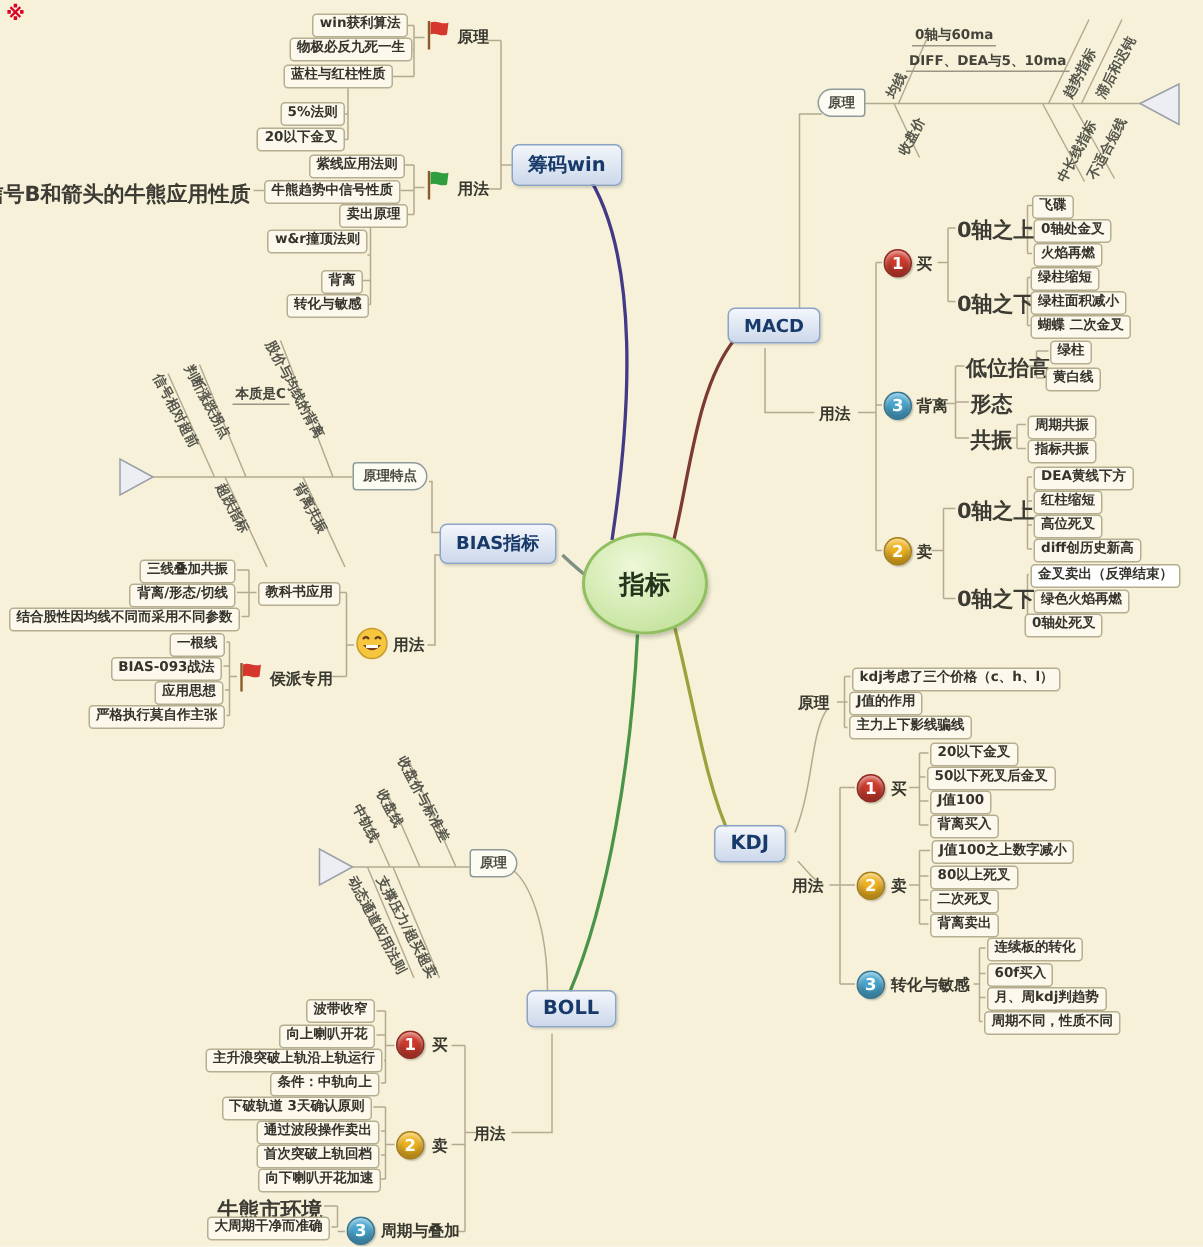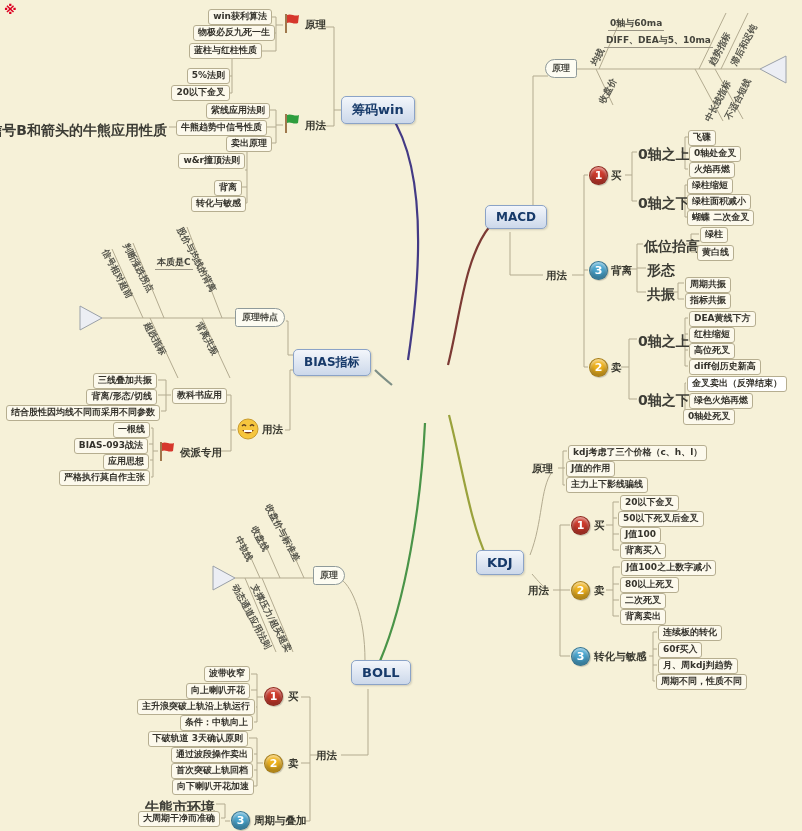--- a/index.html
+++ b/index.html
@@ -92,20 +92,21 @@
       M230,821 L225,821 M225,804 L225,818 M225,804 L216,804 M225,818 L221,818
       M235,578 L313,578
       M260,578 L242,538 M280,578 L258,528 M304,578 L272,506 M245,578 L276,652 M262,578 L293,652"></path>
     <polygon points="760,69 786,56 786,83" fill="#eceef4" stroke="#9aa0a8"></polygon>
     <polygon points="102,318 80,306 80,330" fill="#eceef4" stroke="#9aa0a8"></polygon>
     <polygon points="235,578 213,566 213,590" fill="#eceef4" stroke="#9aa0a8"></polygon>
   </svg>
 
   <div class="corner">※</div>
 
+  <div class="center-node" style="left:388px;top:355px;">指标</div>
 
   <div class="bnode" style="left:341px;top:96px;">筹码win</div>
   <span class="icon" style="left:283px;top:12px;">
     <svg width="18" height="22">
         <line x1="3" y1="2" x2="3" y2="21" stroke="#8a5a2a" stroke-width="1.6"></line>
     <path d="M4,3 C8,1 12,5 16,3 L15,11 C11,13 7,9 4,11 Z" fill="#d6372c"></path>
       </svg>
     </span>
   <div class="seclabel" style="left:305px;top:18px;">原理</div>
   <span class="icon" style="left:283px;top:112px;">

